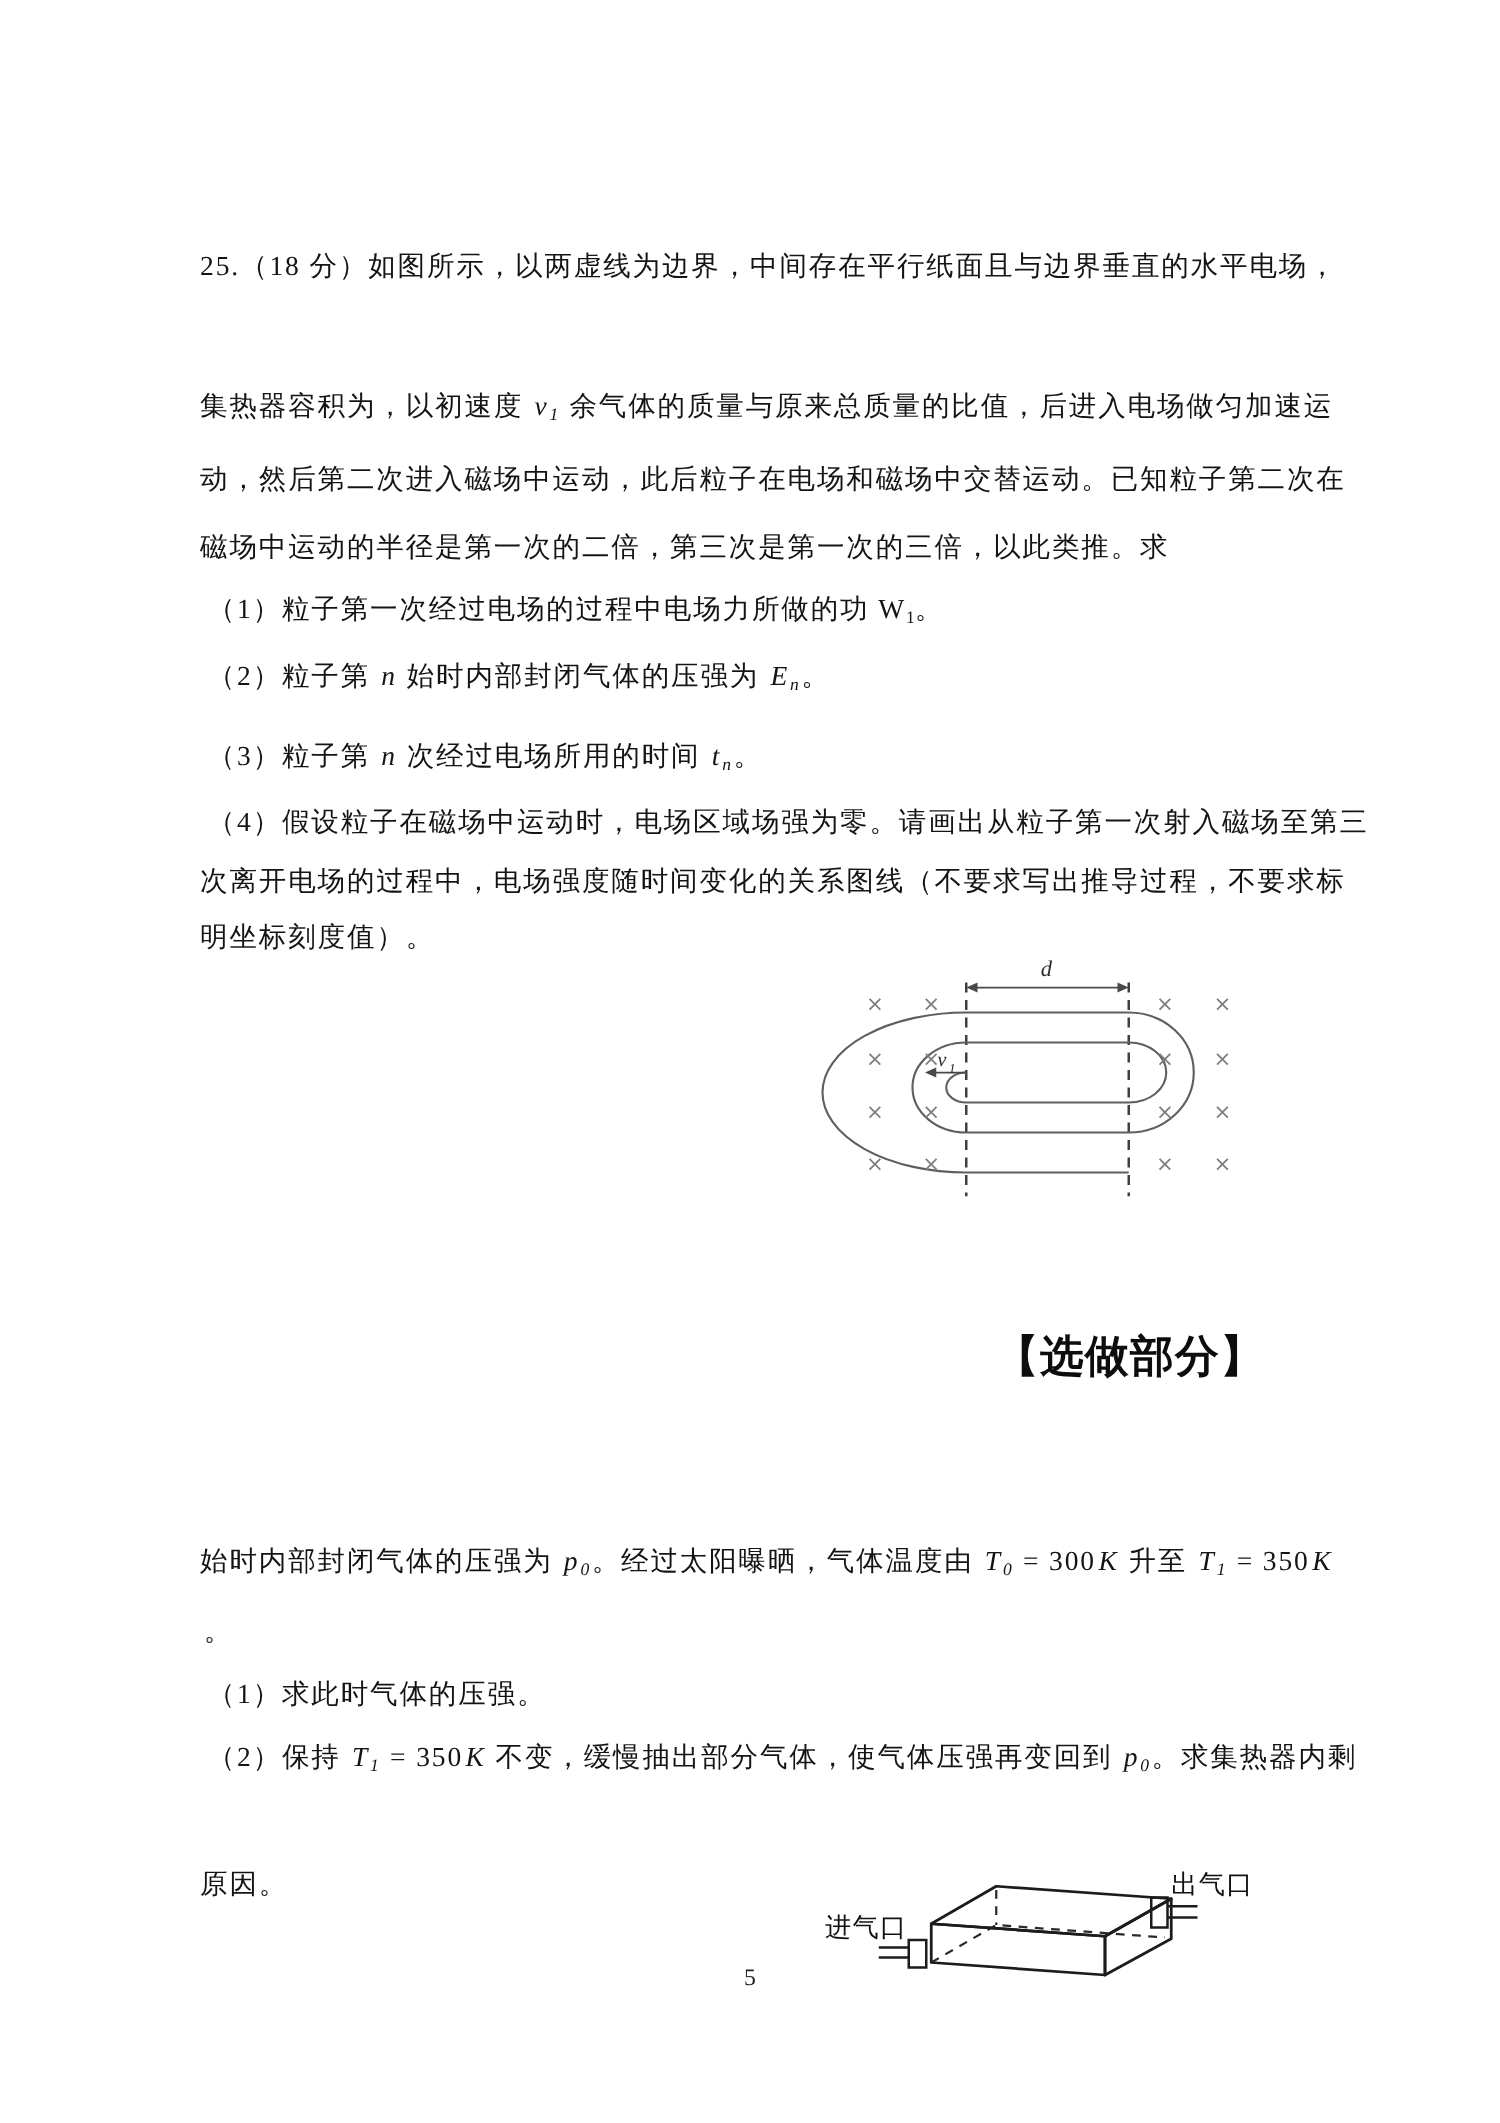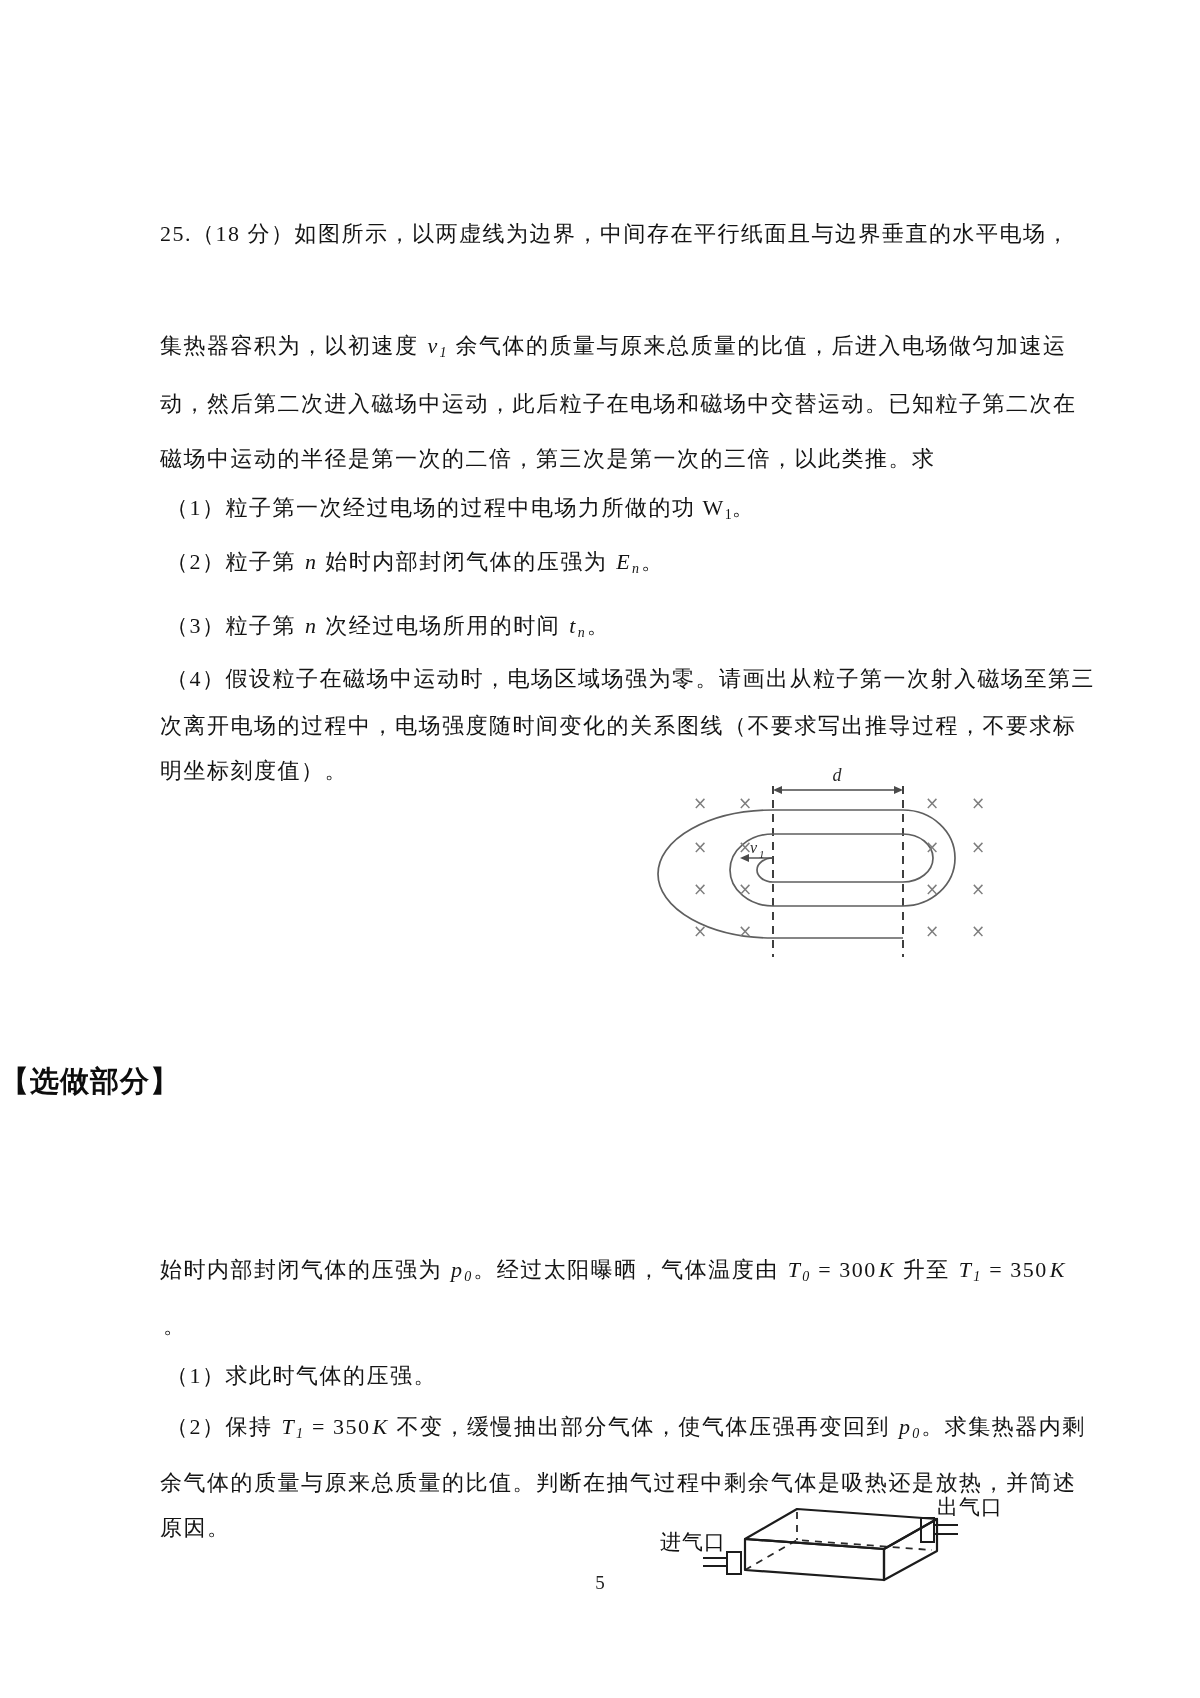--- a/index.html
+++ b/index.html
@@ -1,30 +1,30 @@
 <!DOCTYPE html>
 <html><head>
 <meta charset="utf-8">
 <style>
   html,body{margin:0;padding:0;background:#ffffff;}
   .page{
     position:relative;width:1200px;height:1698px;background:#ffffff;overflow:hidden;
     color:#141414;font-family:"Liberation Serif","DejaVu Serif",serif;
   }
   .line{
-    position:absolute;white-space:nowrap;font-size:22px;letter-spacing:1.5px;line-height:30px;margin-top:21px;
+    position:absolute;white-space:nowrap;font-size:22px;letter-spacing:1.5px;line-height:30px;
   }
   .seg{display:inline;}
   .seg-r{}
   .seg-i{font-style:italic;letter-spacing:.3px;padding:0 2px;}
   .seg-rs{font-size:14px;vertical-align:-4px;letter-spacing:0;}
   .seg-is{font-style:italic;font-size:14px;vertical-align:-4px;letter-spacing:0;padding-right:2px;}
   .section-header{
-    position:absolute;top:1062px;left:0;width:1012px;text-align:left;
-    font-size:29px;font-weight:700;letter-spacing:1px;
+    position:absolute;top:1062px;left:0;width:1012px;text-align:right;
+    font-size:35px;font-weight:700;letter-spacing:1px;
     font-family:"Liberation Sans","DejaVu Sans",sans-serif;color:#0d0d0d;
   }
   .page-number{position:absolute;top:1572px;left:0;width:1200px;text-align:center;font-size:19px;color:#222;}
   .fig{position:absolute;}
   .xmark{font-family:"DejaVu Sans",sans-serif;font-size:17px;fill:#7e7e7e;text-anchor:middle;}
   .traj{fill:none;stroke:#5f5f5f;stroke-width:1.7;}
   .boundary{stroke:#3f3f3f;stroke-width:2;stroke-dasharray:8 6;}
   .dimline{stroke:#4a4a4a;stroke-width:1.4;}
   .dimhead{fill:#4a4a4a;}
   .figlabel-i{font-family:"Liberation Serif","DejaVu Serif",serif;font-style:italic;font-size:18px;fill:#2b2b2b;}
@@ -102,21 +102,20 @@
         <text x="350" y="187" class="xmark">×</text>
       </g>
   </svg>
 
   <div class="section-header">【选做部分】</div>
 
   <div class="line" style="top:1234px;left:160px"><span class="seg seg-r">始时内部封闭气体的压强为 </span><span class="seg seg-i">p</span><span class="seg seg-is">0</span><span class="seg seg-r">。经过太阳曝晒，气体温度由 </span><span class="seg seg-i">T</span><span class="seg seg-is">0</span><span class="seg seg-r"> = 300</span><span class="seg seg-i">K</span><span class="seg seg-r"> 升至 </span><span class="seg seg-i">T</span><span class="seg seg-is">1</span><span class="seg seg-r"> = 350</span><span class="seg seg-i">K</span></div>
   <div class="line" style="top:1290px;left:163px"><span class="seg seg-r">。</span></div>
   <div class="line" style="top:1340px;left:166px"><span class="seg seg-r">（1）求此时气体的压强。</span></div>
   <div class="line" style="top:1391px;left:166px"><span class="seg seg-r">（2）保持 </span><span class="seg seg-i">T</span><span class="seg seg-is">1</span><span class="seg seg-r"> = 350</span><span class="seg seg-i">K</span><span class="seg seg-r"> 不变，缓慢抽出部分气体，使气体压强再变回到 </span><span class="seg seg-i">p</span><span class="seg seg-is">0</span><span class="seg seg-r">。求集热器内剩</span></div>
-  <div class="line" style="top:1447px;left:160px"><span class="seg seg-r">余气体的质量与原来总质量的比值。判断在抽气过程中剩余气体是吸热还是放热，并简述</span></div>
   <div class="line" style="top:1492px;left:160px"><span class="seg seg-r">原因。</span></div>
 
   <svg class="fig" style="left:640px;top:1492px" width="380" height="105" viewBox="0 0 380 105">
 
     <path class="boxhidden" d="M 105 78 L 157 48 L 292 58"></path>
     <line class="boxhidden" x1="157" y1="20" x2="157" y2="48"></line>
 
     <polygon class="boxedge" points="105,47 157,17 297,27 244,57"></polygon>
     <polygon class="boxedge" points="105,47 244,57 244,88 105,78"></polygon>
     <polygon class="boxedge" points="244,57 297,27 297,59 244,88"></polygon>

